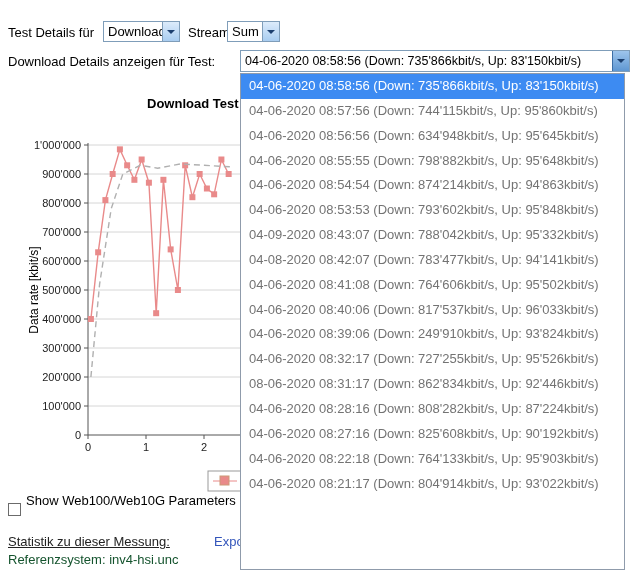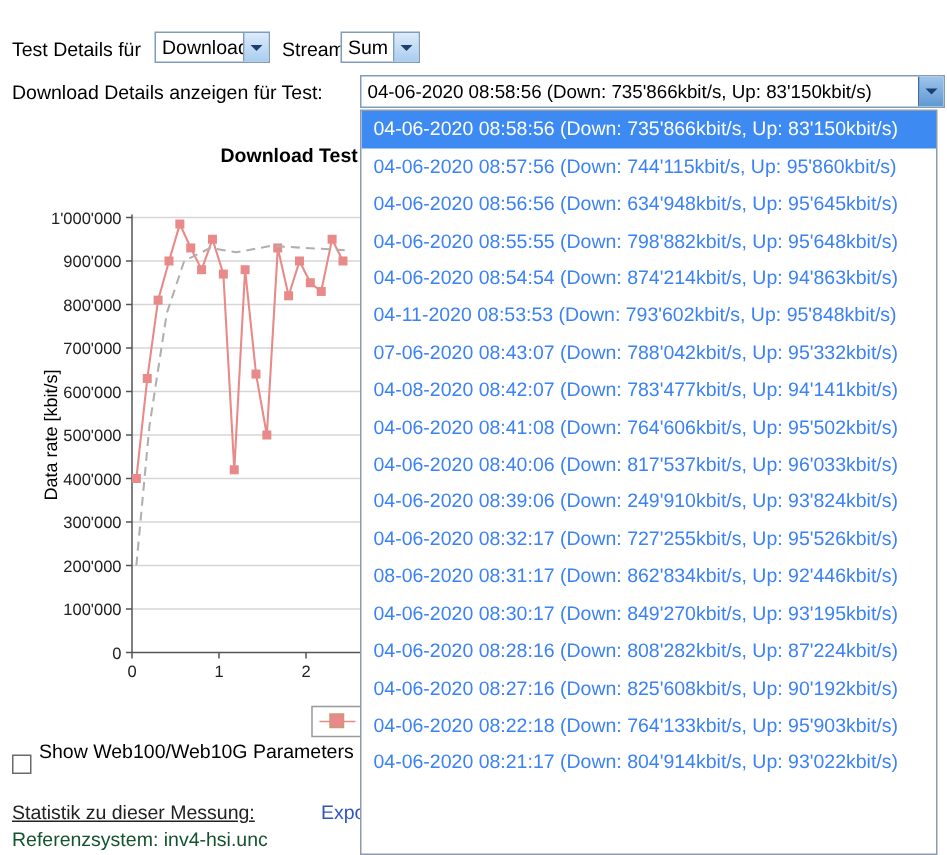--- a/index.html
+++ b/index.html
@@ -24,21 +24,21 @@
   .combo .arrow::after { content:""; border:4px solid transparent; border-top-color:#1c3f6e; margin-top:4px; }
   .combo.open .arrow { background:linear-gradient(#9ec5ec,#5f97d2); border-left-color:#3c6ea5; }
   .bigcombo { height:22px; }
   .bigcombo .txt { font-size:12.5px; line-height:20px; }
   .dd-list {
     left:240px; top:73px; width:385px; height:497px; z-index:10;
     background:#fff; border:1px solid #8f9bab; overflow:hidden;
   }
   .dd-item {
     height:24.85px; line-height:24.85px; padding-left:8px;
-    white-space:nowrap; overflow:hidden; font-size:13px; color:#3b82f6;
+    white-space:nowrap; overflow:hidden; font-size:13px; color:#737373;
     cursor:default;
   }
   .dd-item.selected { background:var(--accent); color:#fff; }
   .chart-wrap { left:0; top:85px; width:460px; height:420px; z-index:1; }
   .checkbox {
     left:8px; top:503px; width:13px; height:13px;
     border:1px solid #6b6b6b; background:#fff;
   }
   .stat-link { text-decoration:underline; color:#222; }
   .export-link { color:var(--link); cursor:pointer; }
@@ -140,29 +140,28 @@
       <text x="242" y="400" font-size="12" fill="#000">Data rate</text>
     </svg>
 </div>
 
 <div class="abs dd-list">
     <div class="dd-item selected">04-06-2020 08:58:56 (Down: 735'866kbit/s, Up: 83'150kbit/s)</div>
     <div class="dd-item">04-06-2020 08:57:56 (Down: 744'115kbit/s, Up: 95'860kbit/s)</div>
     <div class="dd-item">04-06-2020 08:56:56 (Down: 634'948kbit/s, Up: 95'645kbit/s)</div>
     <div class="dd-item">04-06-2020 08:55:55 (Down: 798'882kbit/s, Up: 95'648kbit/s)</div>
     <div class="dd-item">04-06-2020 08:54:54 (Down: 874'214kbit/s, Up: 94'863kbit/s)</div>
-    <div class="dd-item">04-11-2020 08:53:53 (Down: 793'602kbit/s, Up: 95'848kbit/s)</div>
-    <div class="dd-item">07-06-2020 08:43:07 (Down: 788'042kbit/s, Up: 95'332kbit/s)</div>
+    <div class="dd-item">04-06-2020 08:53:53 (Down: 793'602kbit/s, Up: 95'848kbit/s)</div>
+    <div class="dd-item">04-09-2020 08:43:07 (Down: 788'042kbit/s, Up: 95'332kbit/s)</div>
     <div class="dd-item">04-08-2020 08:42:07 (Down: 783'477kbit/s, Up: 94'141kbit/s)</div>
     <div class="dd-item">04-06-2020 08:41:08 (Down: 764'606kbit/s, Up: 95'502kbit/s)</div>
     <div class="dd-item">04-06-2020 08:40:06 (Down: 817'537kbit/s, Up: 96'033kbit/s)</div>
     <div class="dd-item">04-06-2020 08:39:06 (Down: 249'910kbit/s, Up: 93'824kbit/s)</div>
     <div class="dd-item">04-06-2020 08:32:17 (Down: 727'255kbit/s, Up: 95'526kbit/s)</div>
     <div class="dd-item">08-06-2020 08:31:17 (Down: 862'834kbit/s, Up: 92'446kbit/s)</div>
-    <div class="dd-item">04-06-2020 08:30:17 (Down: 849'270kbit/s, Up: 93'195kbit/s)</div>
     <div class="dd-item">04-06-2020 08:28:16 (Down: 808'282kbit/s, Up: 87'224kbit/s)</div>
     <div class="dd-item">04-06-2020 08:27:16 (Down: 825'608kbit/s, Up: 90'192kbit/s)</div>
     <div class="dd-item">04-06-2020 08:22:18 (Down: 764'133kbit/s, Up: 95'903kbit/s)</div>
     <div class="dd-item">04-06-2020 08:21:17 (Down: 804'914kbit/s, Up: 93'022kbit/s)</div>
   </div>
 
 <div class="abs checkbox"></div>
 <span class="abs label" style="left:26px;top:490px">Show Web100/Web10G Parameters</span>
 
 <span class="abs label stat-link" style="left:8px;top:531px">Statistik zu dieser Messung:</span>

